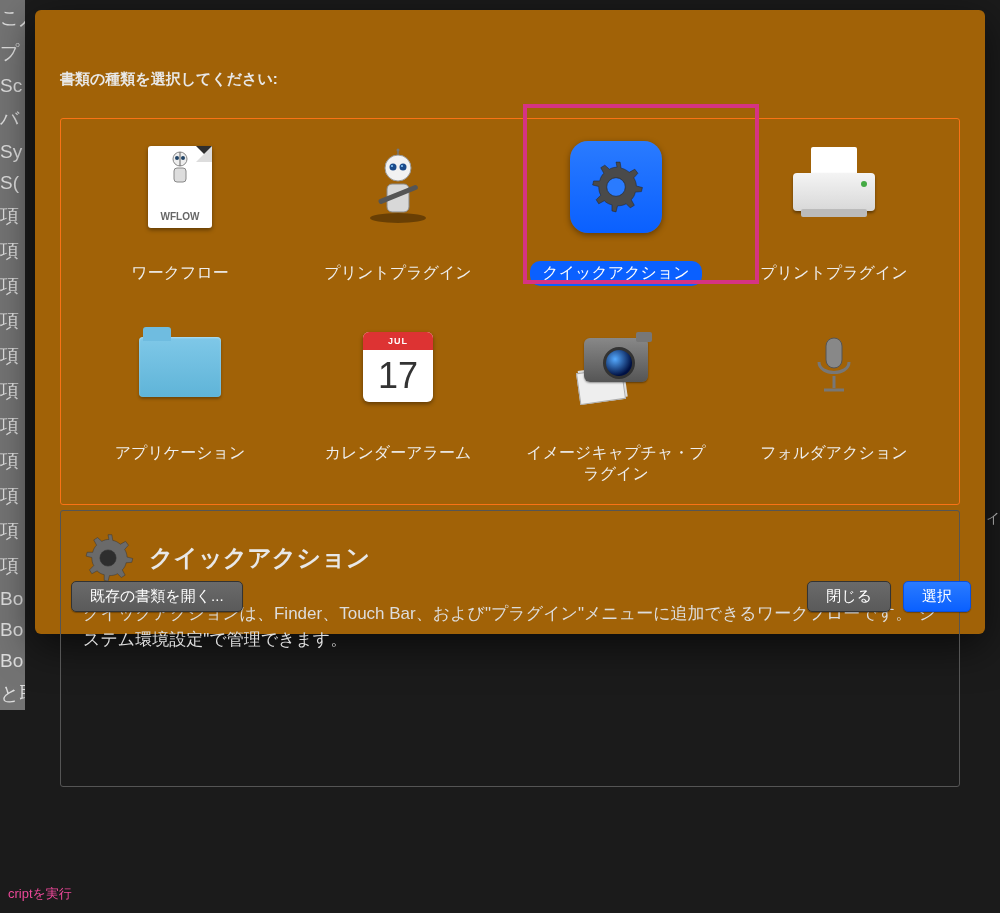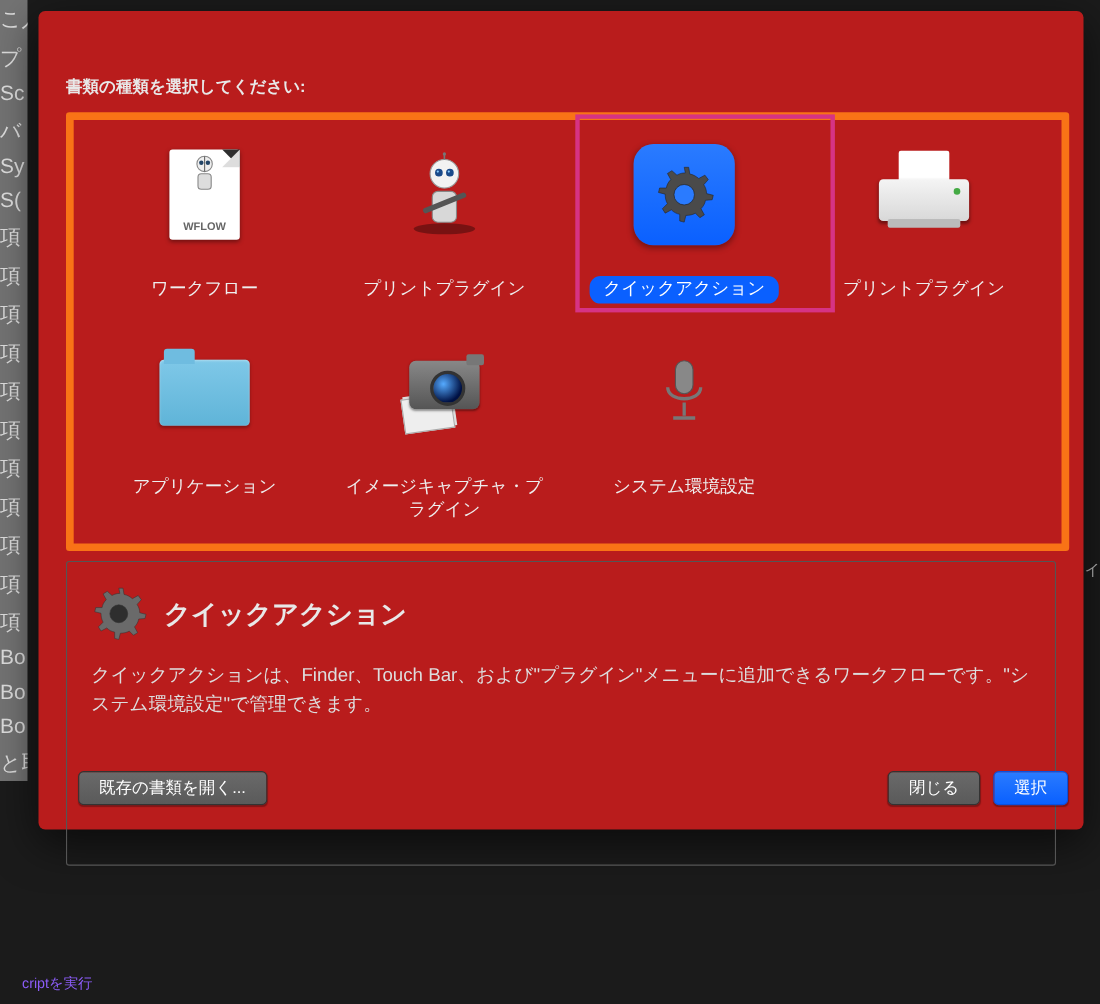--- a/index.html
+++ b/index.html
@@ -1,21 +1,21 @@
 <!DOCTYPE html>
 <html><head>
 <meta charset="utf-8">
 <style>
 html,body{margin:0;padding:0;width:1000px;height:913px;background:#1b1b1b;font-family:-apple-system,'Hiragino Sans','Hiragino Kaku Gothic ProN',sans-serif;color:#e8e8e8;overflow:hidden;font-size:15px}
 .bg-sidebar{position:absolute;left:0;top:0;width:25px;height:710px;background:#737373;overflow:hidden;font-size:19px;color:#ddd}
 .bg-sidebar div{padding:4.5px 0;white-space:nowrap}
-.bg-status{position:absolute;left:0;bottom:0;height:24px;font-size:13px;color:#8b5cf6;padding:4px 20px}
-.sheet{position:absolute;left:35px;top:10px;width:950px;height:744px;background:#b91c1c;border-radius:6px;box-shadow:0 12px 40px rgba(0,0,0,.6)}
+.bg-status{position:absolute;left:0;bottom:0;height:24px;font-size:13px;color:#ec4899;padding:4px 8px}
+.sheet{position:absolute;left:35px;top:10px;width:950px;height:624px;background:#a16207;border-radius:6px;box-shadow:0 12px 40px rgba(0,0,0,.6)}
 .prompt{position:absolute;left:25px;top:60px;font-weight:600;font-size:15px}
-.grid-box{position:absolute;left:25px;top:92px;width:898px;height:385px;border:7px solid #f97316;border-radius:3px}
+.grid-box{position:absolute;left:25px;top:108px;width:898px;height:385px;border:1px solid #f97316;border-radius:3px}
 .grid{display:flex;flex-wrap:wrap;padding:10px}
 .item{width:218px;height:180px;display:flex;flex-direction:column;align-items:center;justify-content:flex-start;position:relative;cursor:default}
 .icon-wrap{width:100px;height:100px;margin-top:8px;display:flex;align-items:center;justify-content:center}
 .lbl{margin-top:24px;font-size:16px;color:#eee;text-align:center;padding:2px 12px;border-radius:10px;line-height:1.3;max-width:200px}
 .selected .lbl{background:#0a60ff;color:#fff}
 .highlight{position:absolute;left:488px;top:94px;width:228px;height:172px;border:4px solid #d63384;pointer-events:none;z-index:5}
 .desc-box{position:absolute;left:25px;top:500px;width:898px;height:275px;border:1px solid #555;border-radius:3px;padding:0}
 .desc-head{display:flex;align-items:center;padding:18px 18px 4px 18px}
 .desc-head svg{margin-right:12px}
 .desc-title{font-size:24px;font-weight:600}
@@ -147,20 +147,29 @@
         <div class="lbl">プリントプラグイン</div>
       </div>
 
       <div class="item">
         <div class="icon-wrap">
             <div class="folder-icon"></div>
           </div>
         <div class="lbl">アプリケーション</div>
       </div>
 
+      <div class="item">
+        <div class="icon-wrap">
+          <div class="cal-icon">
+              <div class="bar">JUL</div>
+              <div class="num">17</div>
+            </div>
+        </div>
+        <div class="lbl">カレンダーアラーム</div>
+      </div>
 
       <div class="item">
         <div class="icon-wrap">
           <div class="cam-icon">
               <div class="cam-photos"></div>
               <div class="cam-body">
                 <div class="cam-lens"></div>
               </div>
             </div>
         </div>
@@ -171,21 +180,21 @@
         <div class="icon-wrap">
           <div class="mic-icon">
             <svg width="46" height="66" viewBox="0 0 46 66">
                 <rect x="15" y="4" width="16" height="30" rx="8" fill="#888" stroke="#555"></rect>
                 <path d="M8 28 C8 42 38 42 38 28" fill="none" stroke="#777" stroke-width="3"></path>
                 <line x1="23" y1="42" x2="23" y2="54" stroke="#777" stroke-width="3"></line>
                 <line x1="13" y1="56" x2="33" y2="56" stroke="#777" stroke-width="3"></line>
               </svg>
           </div>
         </div>
-        <div class="lbl">システム環境設定</div>
+        <div class="lbl">フォルダアクション</div>
       </div>
 
     </div>
   </div>
 
   <div class="highlight"></div>
 
   <div class="desc-box">
     <div class="desc-head">
       <svg width="58" height="58" viewBox="0 0 100 100">

